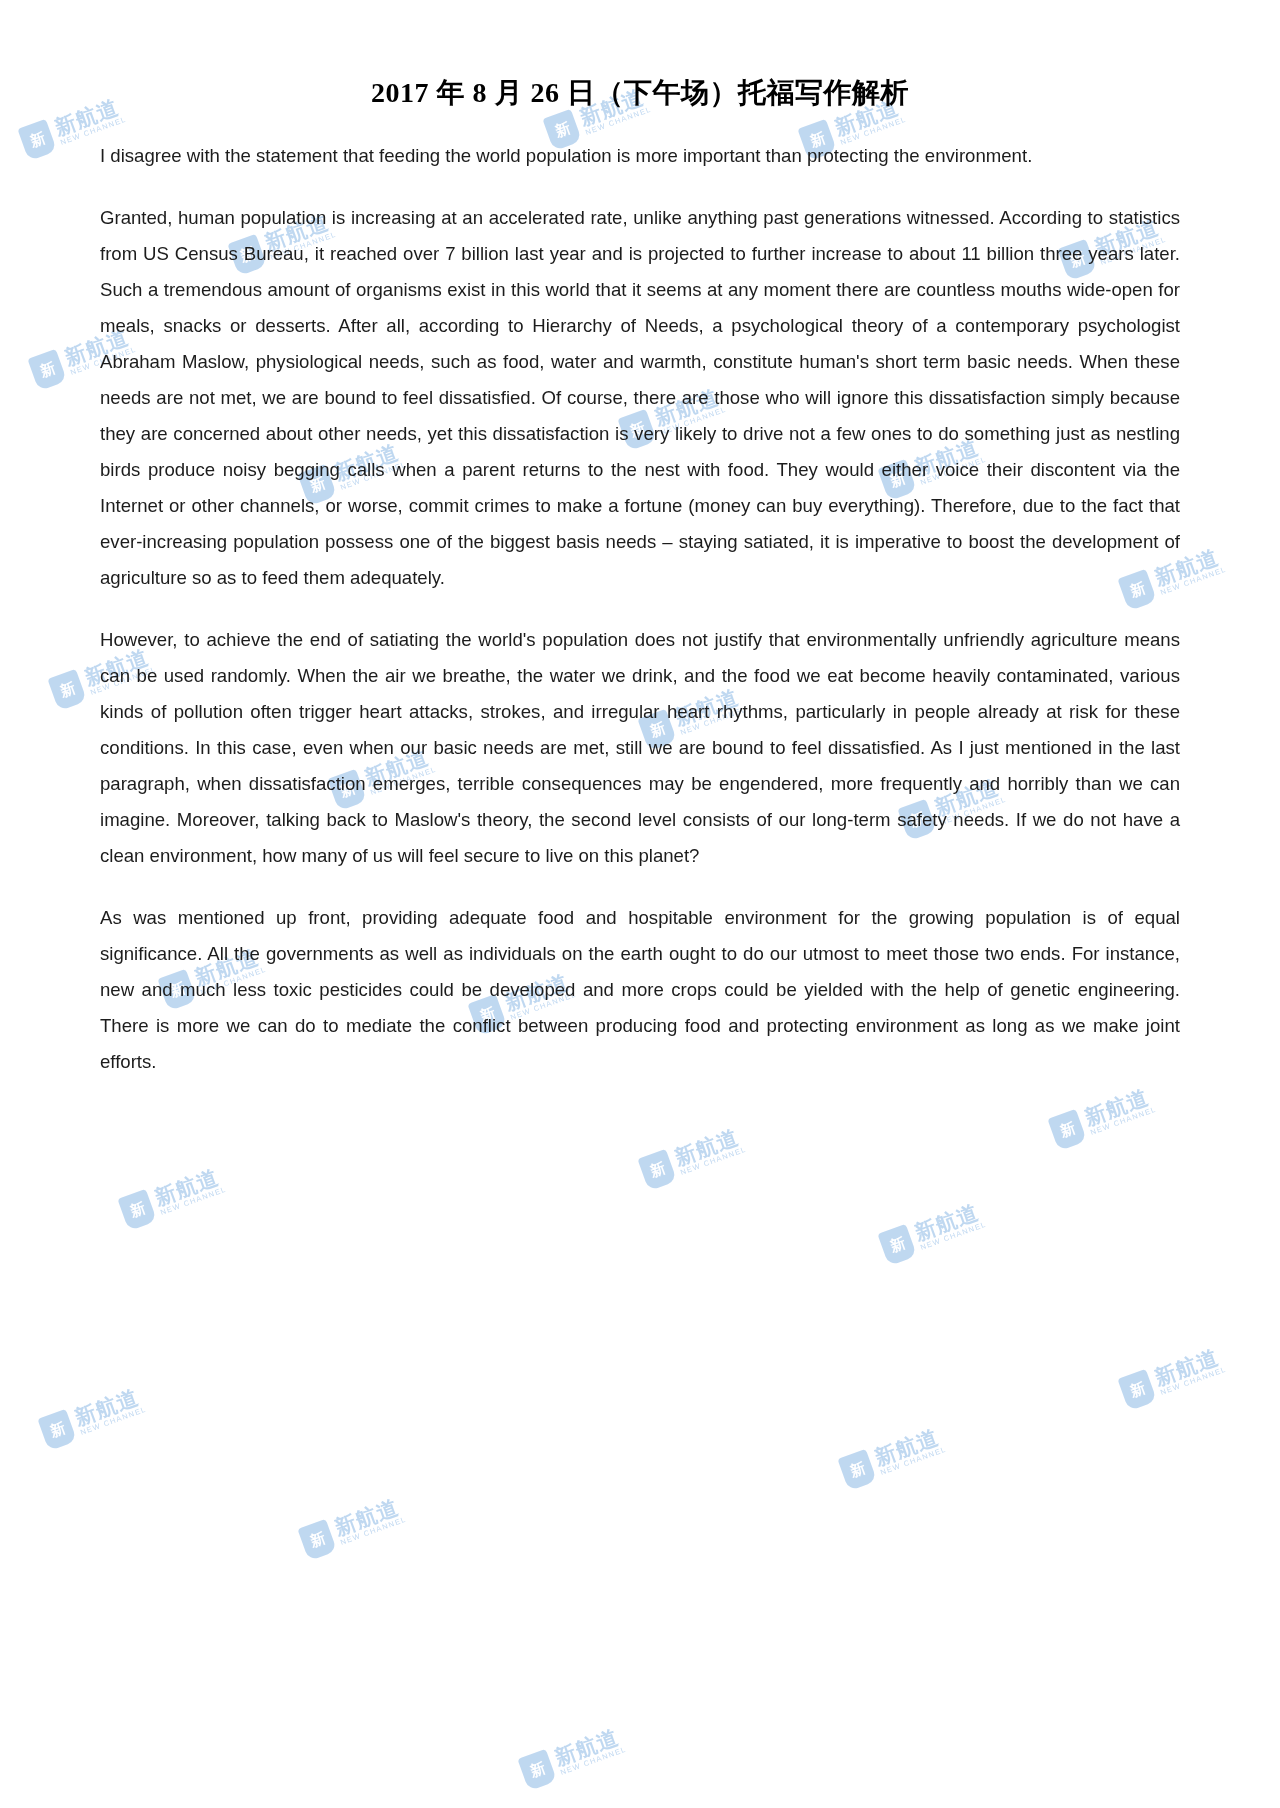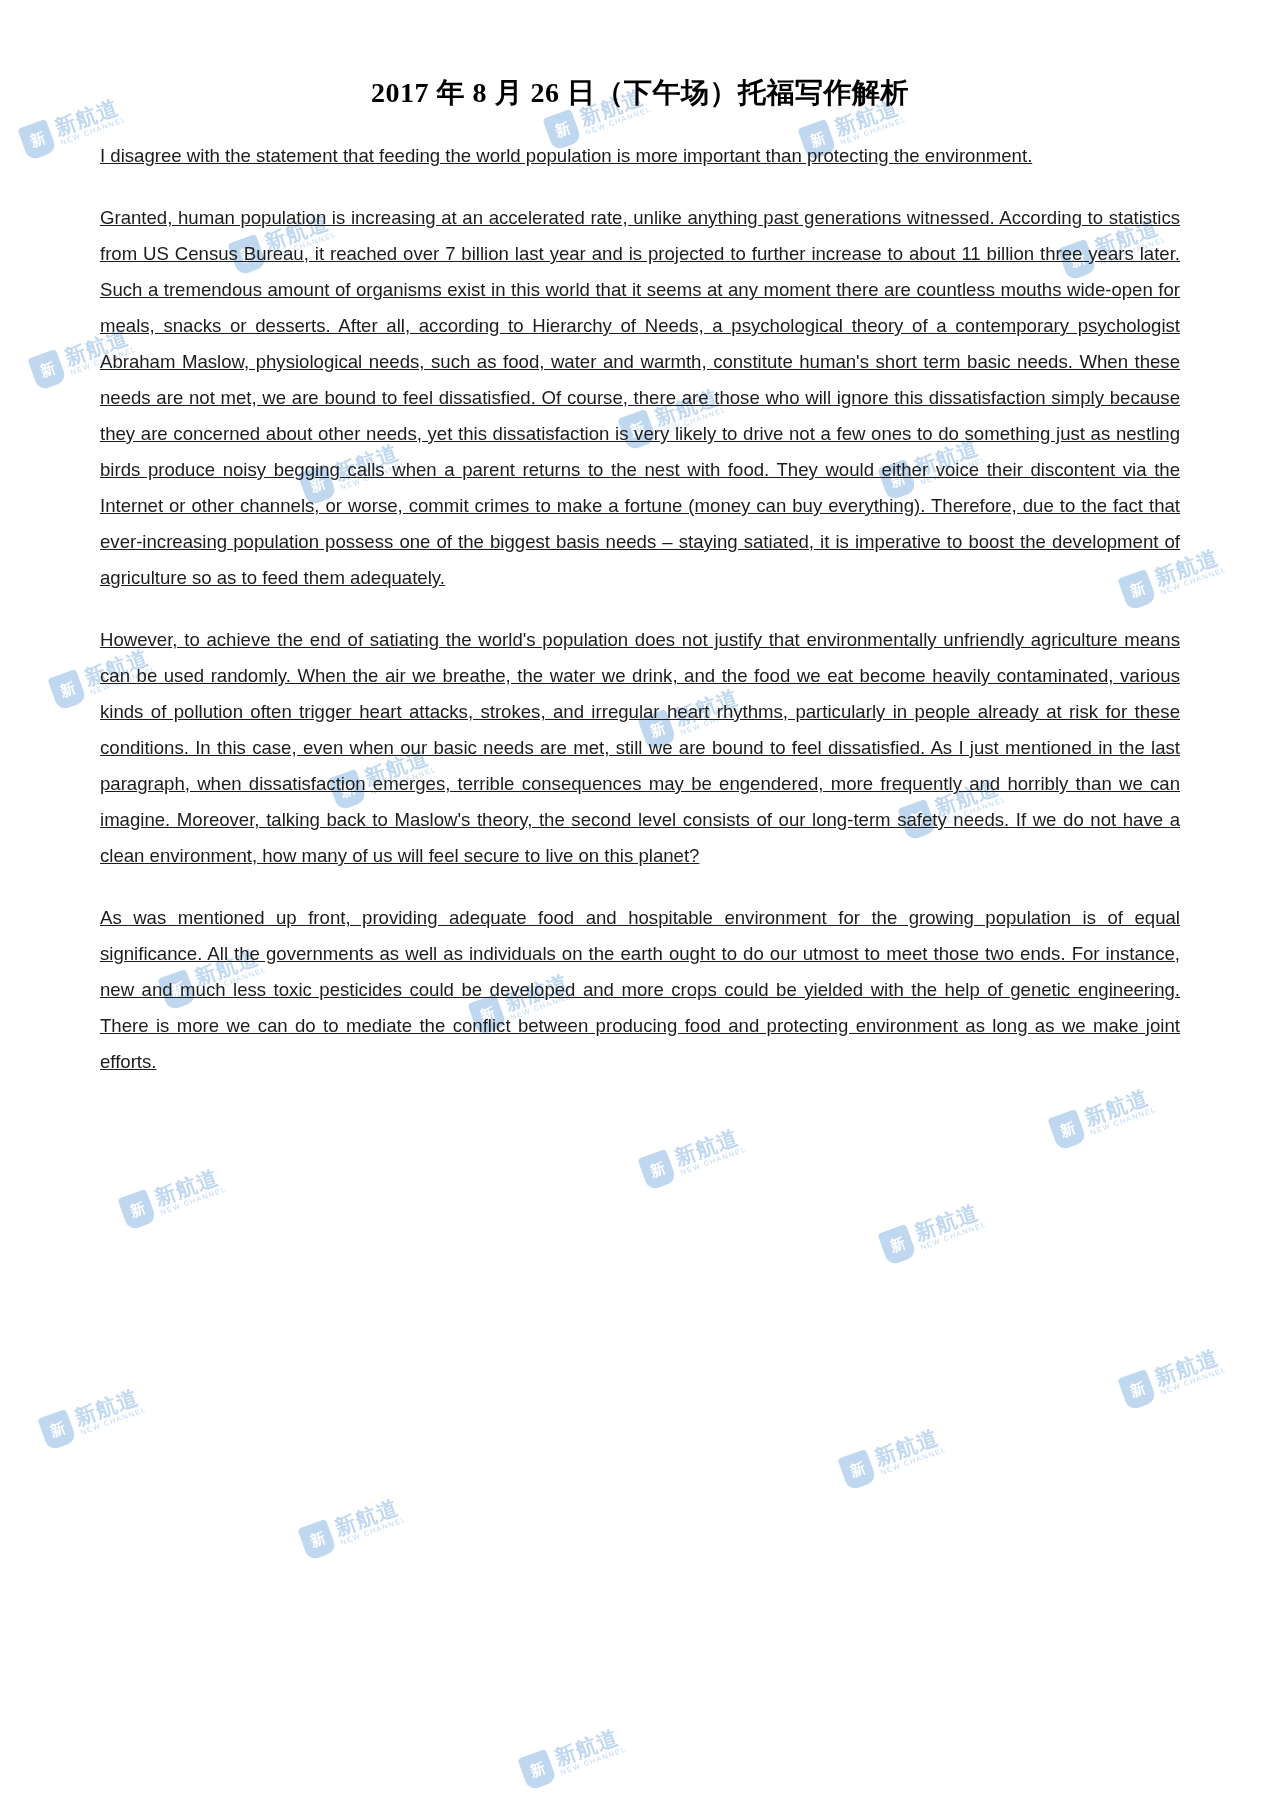--- a/index.html
+++ b/index.html
@@ -80,21 +80,20 @@
     margin: 0 0 26px 0;
     letter-spacing: 0.5px;
   }
   .para {
     font-size: 18.6px;
     line-height: 36px;
     color: #1c1c1c;
     margin: 0 0 26px 0;
     text-align: justify;
     text-justify: inter-word;
-    text-decoration: underline;
   }
   .para.last {
     margin-bottom: 12px;
   }
 </style>
 </head>
 <body>
 
 <div class="watermark-layer">
   <div class="wm" style="left:20px; top:110px;">

